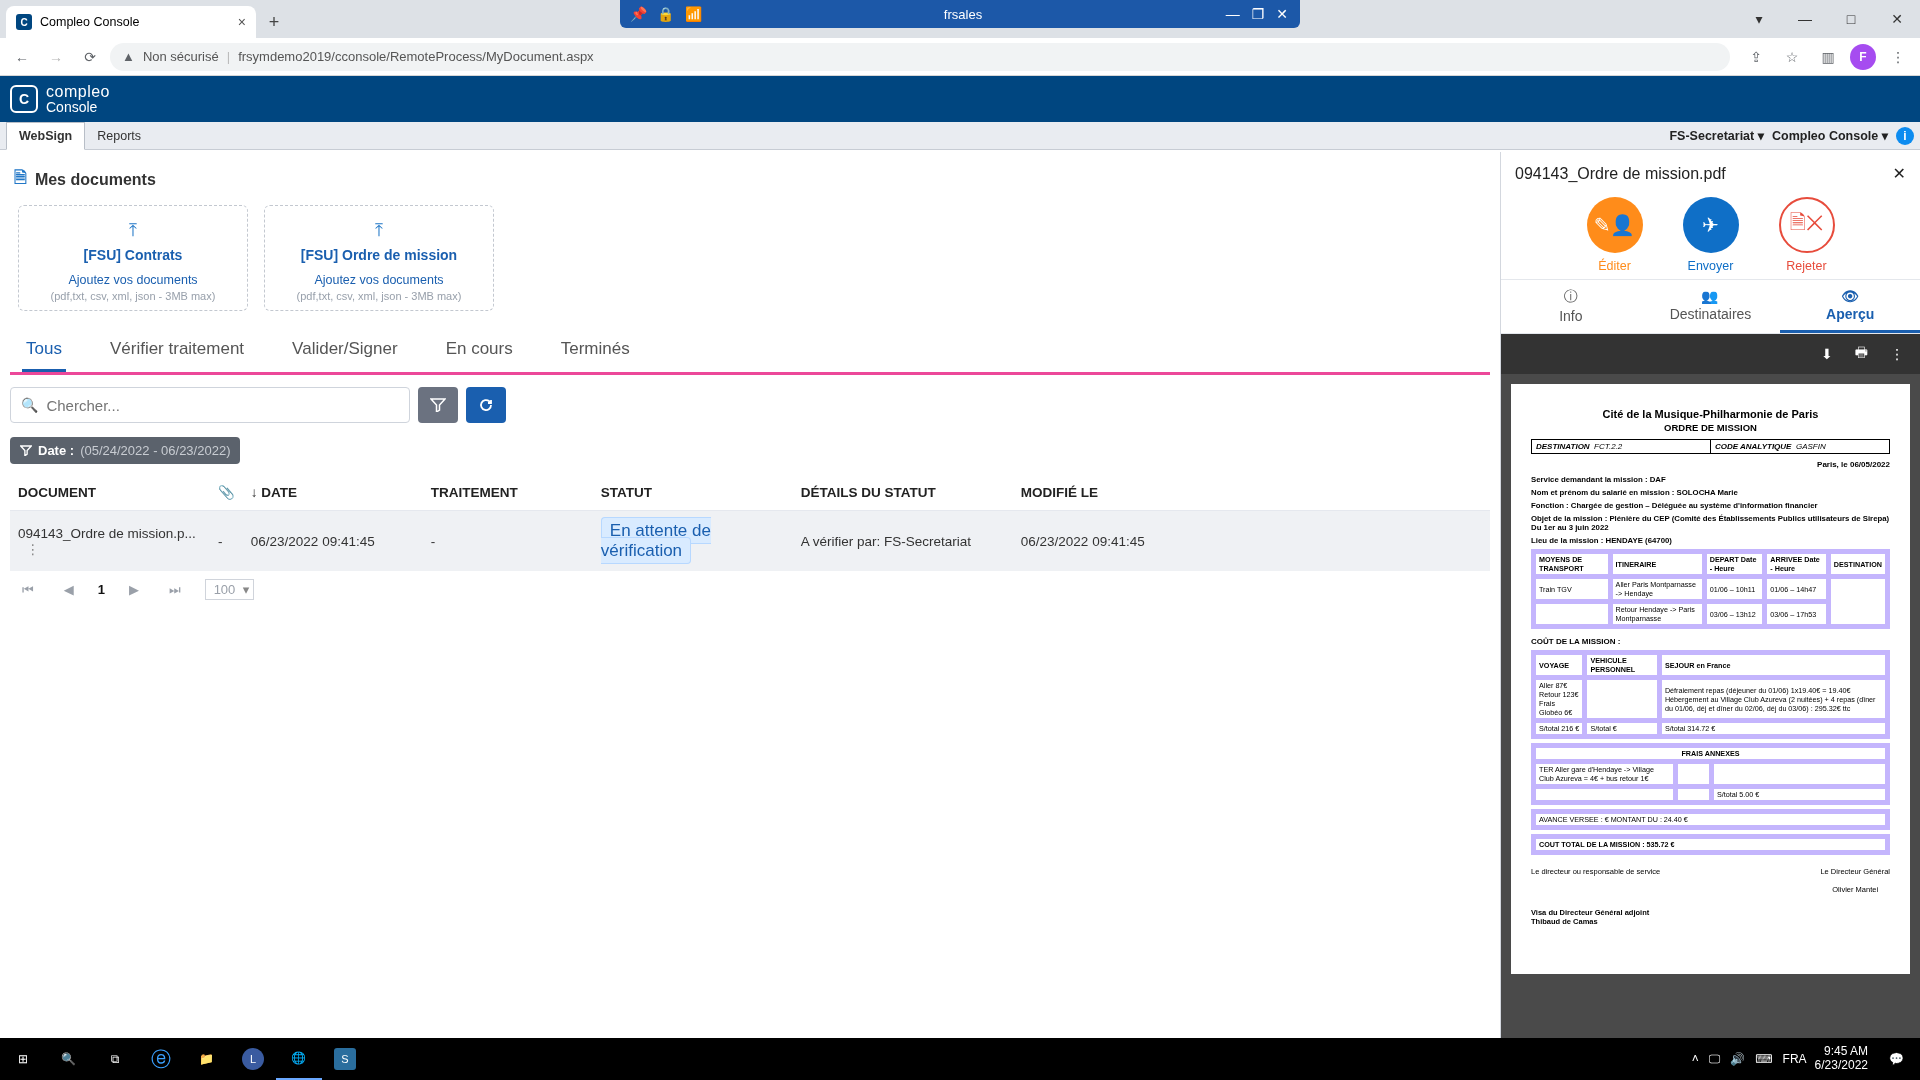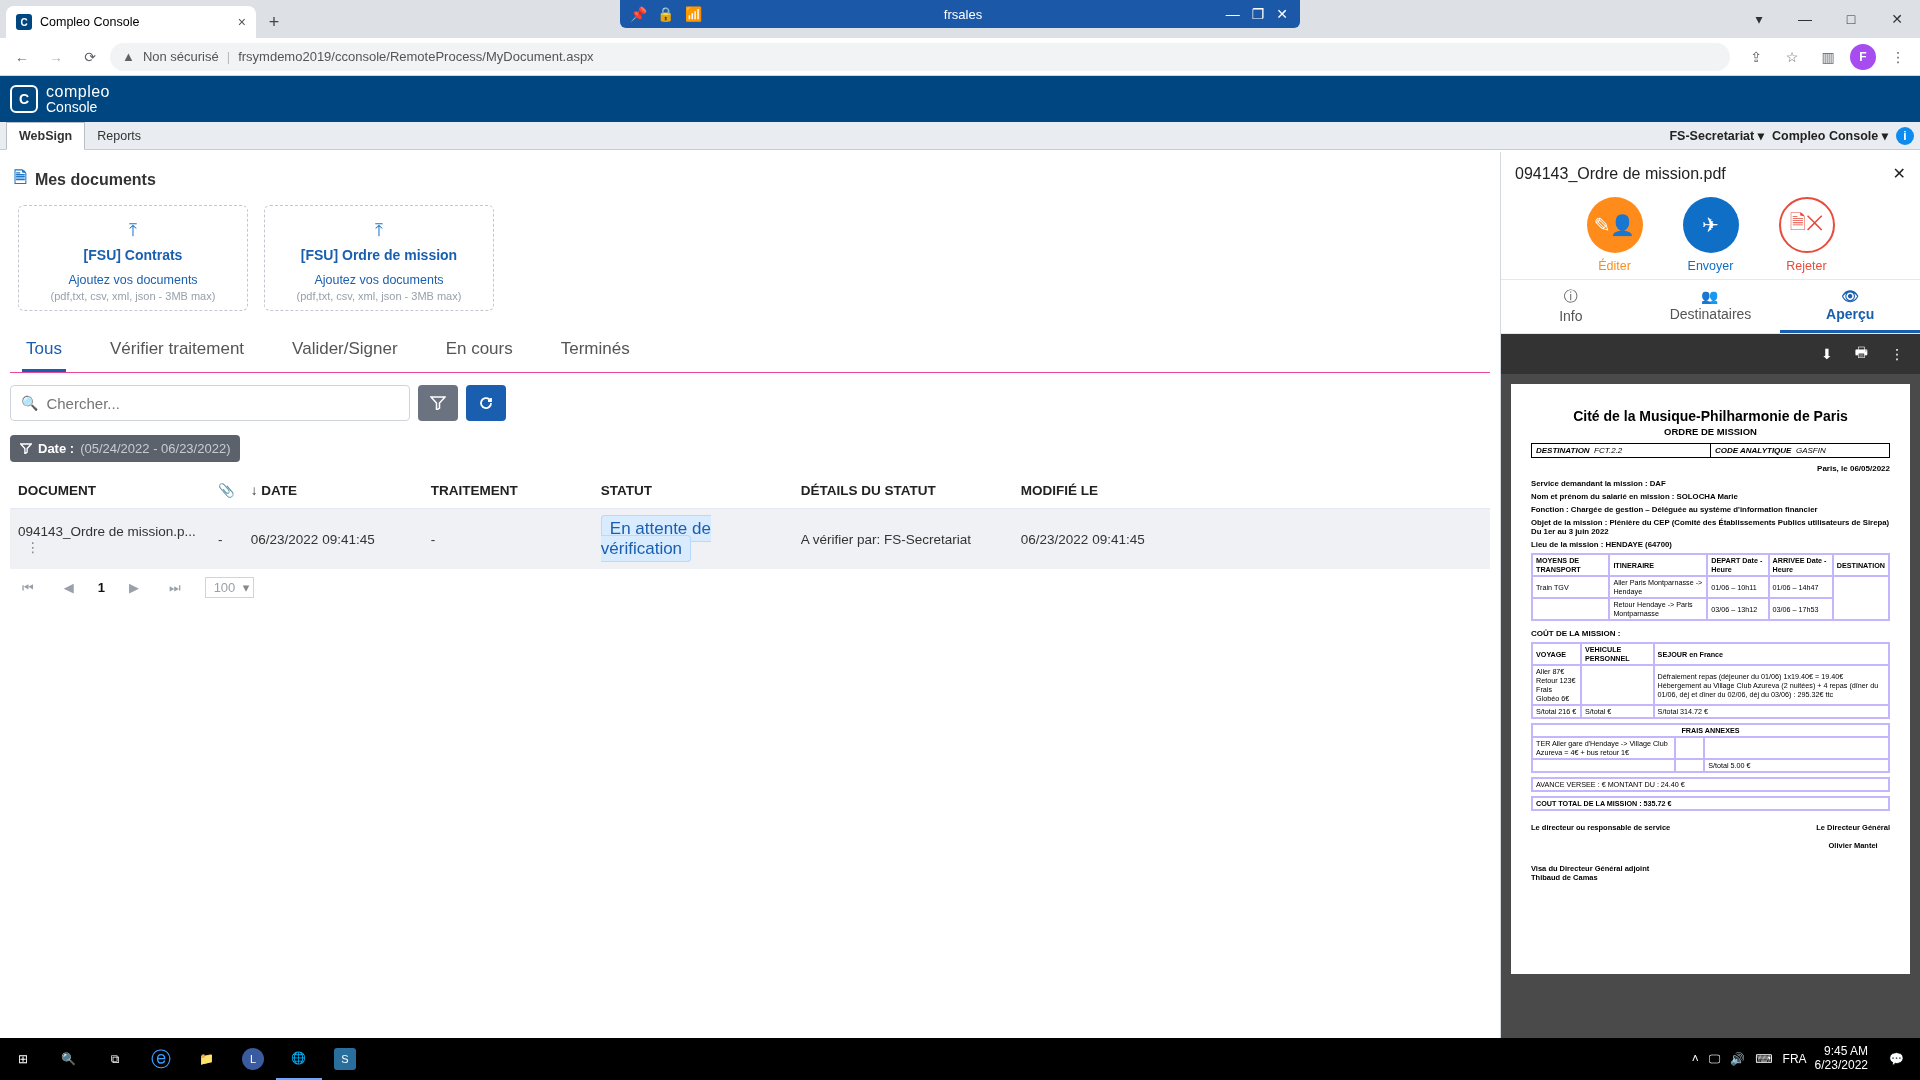--- a/index.html
+++ b/index.html
@@ -42,21 +42,21 @@
   .left-pane { flex:1; padding: 12px 10px; overflow:hidden;}
   .page-title { display:flex; align-items:center; gap:8px; color:#333; font-size:16px; font-weight:600; margin:2px 0 12px 4px;}
   .page-title .doc-ico { color:#2177c7; }
   .drop-cards { display:flex; gap:16px; margin-bottom:18px; padding-left:8px;}
   .drop-card { border:1px dashed #c3c8d0; border-radius:6px; width:230px; padding:14px 10px 8px 10px; text-align:center; }
   .drop-card .up-ico { color:#2177c7; font-size:18px; }
   .drop-card .t1 { color:#1a5faf; font-weight:600; margin-top:6px; font-size:14px;}
   .drop-card .t2 { color:#1a5faf; font-size:12.5px; margin-top:10px;}
   .drop-card .t3 { color:#98a0ab; font-size:11px; margin-top:3px;}
   
-  .doc-tabs { display:flex; border-bottom:1px solid #ec4899; padding-left:12px; gap:40px; margin-top:4px;}
+  .doc-tabs { display:flex; border-bottom:3px solid #ec4899; padding-left:12px; gap:40px; margin-top:4px;}
   .doc-tabs .t { padding:10px 4px; font-size:17px; color:#555;}
   .doc-tabs .t.active { color:#1a5faf; border-bottom:3px solid #1a5faf; font-weight:400;}
   
   .search-row { display:flex; gap:8px; margin-top:12px;}
   .search-box { flex:0 0 400px; height:36px; border:1px solid #cfd4dc; border-radius:4px; display:flex; align-items:center; padding:0 10px; gap:8px; color:#6b7280;}
   .search-box input { border:none; outline:none; flex:1; background:transparent; font-size:15px; color:#be185d;}
   .btn-sq { width:40px; height:36px; border-radius:4px; display:flex; align-items:center; justify-content:center; color:#fff;}
   .btn-filter { background:#6b7280; }
   .btn-refresh { background:#1a5faf; }
   .filters-applied { margin-top:14px; }
@@ -82,31 +82,31 @@
   .c-edit { background:#ff8c1a; color:#fff;}
   .c-send { background:#0f6fc7; color:#fff;}
   .c-reject { border:2px solid #e74c3c; color:#e74c3c;}
   .l-edit { color:#ff8c1a;} .l-send { color:#0f6fc7;} .l-reject{color:#e74c3c;}
   .r-tabs { display:flex; border-top:1px solid #e4e7ec; border-bottom:1px solid #e4e7ec;}
   .r-tab { flex:1; text-align:center; padding:8px 0; color:#555; font-size:14px; display:flex; flex-direction:column; align-items:center; gap:2px;}
   .r-tab.active { color:#1a5faf; border-bottom:3px solid #1a5faf; font-weight:600;}
   .r-preview-bar { background:#333; height:40px; display:flex; align-items:center; justify-content:flex-end; gap:22px; padding:0 16px; color:#fff;}
   .r-doc { flex:1; background:#4a4a4a; padding:10px; overflow:auto;}
   .sheet { background:#fff; width:100%; height:590px; padding:22px 20px; font-family: Arial, sans-serif; font-size:8.5px; color:#000; position:relative;}
-  .sheet h4 { text-align:center; font-size:14px; font-weight:bold; margin:2px 0;}
+  .sheet h4 { text-align:center; font-size:11px; font-weight:bold; margin:2px 0;}
   .sheet .st { text-align:center; font-weight:bold; font-size:9.5px; margin-bottom:6px;}
   .sheet .hdrrow { display:flex; border:1px solid #000;font-style:italic; }
   .sheet .hdrrow div { padding:2px 4px; font-size:8px;}
   .sheet .hdrrow .l { flex:1; border-right:1px solid #000;}
   .sheet .date-right { text-align:right; font-weight:bold; font-size:8px; margin:6px 0;}
   .sheet .bl { font-size:7.8px; font-weight:bold; margin:4px 0; }
   .sheet table { border-collapse:collapse; width:100%; font-size:7.2px; margin-top:4px;}
-  .sheet table th, .sheet table td { border:2px solid #c4b5fd; padding:1px 3px; text-align:left;margin-top:20px;}
+  .sheet table th, .sheet table td { border:5px solid #c4b5fd; padding:1px 3px; text-align:left;margin-top:20px;}
   .sheet .sec-title { font-weight:bold; font-size:8px; margin-top:8px;}
-  .sheet .sig-row { display:flex; justify-content:space-between; font-size:7.5px; margin-top:12px; font-weight:bold;}
+  .sheet .sig-row { display:flex; justify-content:space-between; font-size:7.5px; margin-top:12px; font-weight:normal;}
   
   .taskbar { position:absolute; left:0; right:0; bottom:0; height:42px; background:#000; display:flex; align-items:center; color:#fff; font-size:12px;}
   .taskbar .tb { width:46px; height:42px; display:flex; align-items:center; justify-content:center;}
   .taskbar .fill { flex:1; }
   .taskbar .tray { display:flex; align-items:center; gap:10px; padding:0 8px;}
   .taskbar .clock { display:flex; flex-direction:column; align-items:flex-end; line-height:1.15; padding-right:6px;}
   svg { display:block; }
 </style>
 </head>
 <body>

